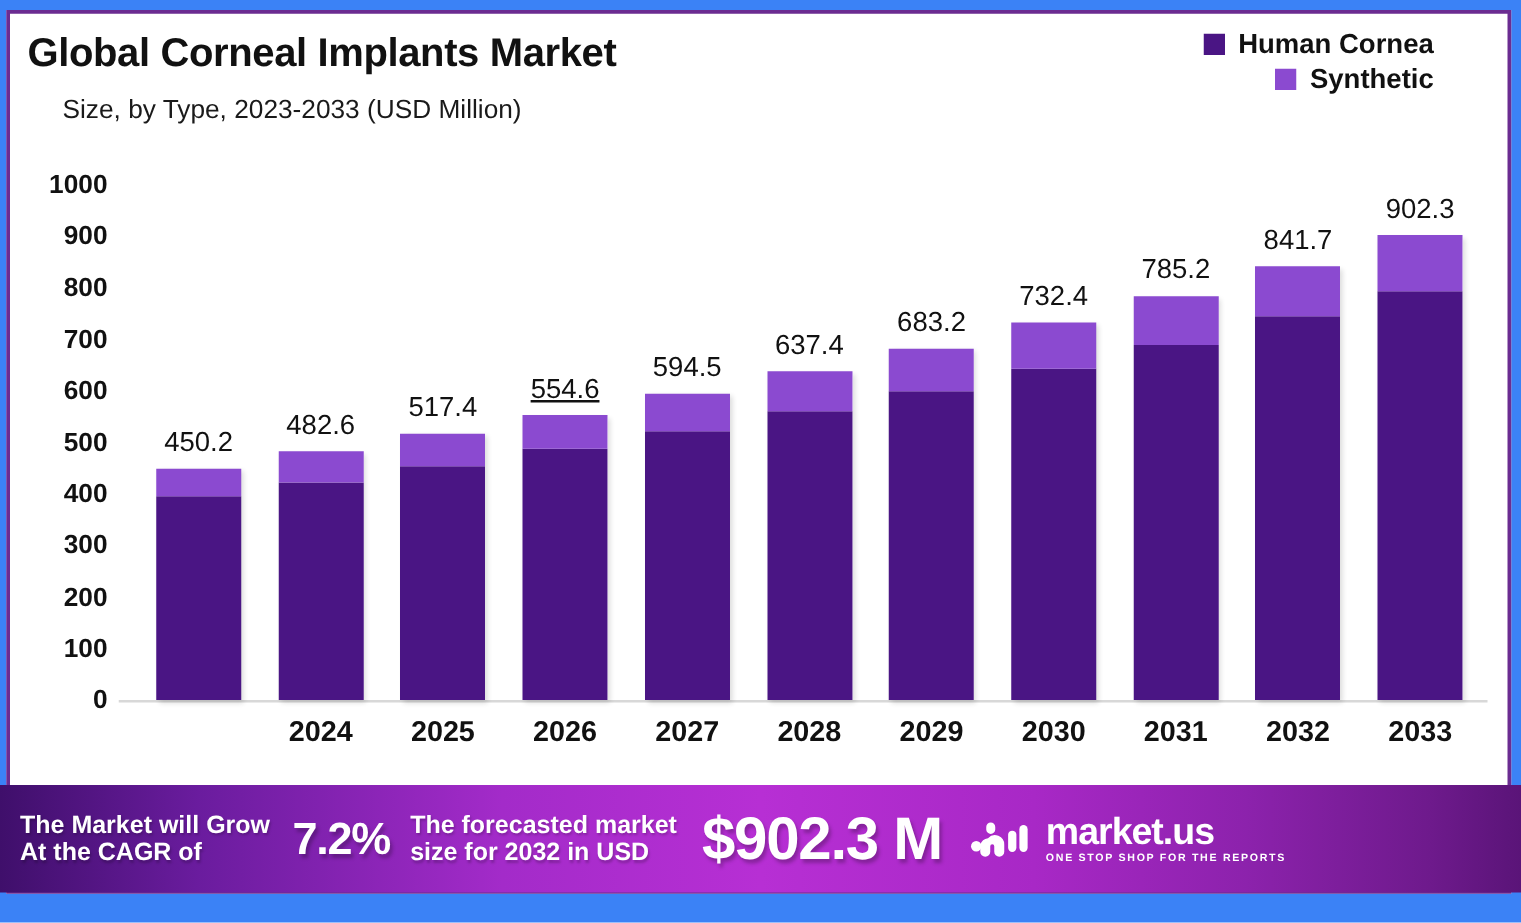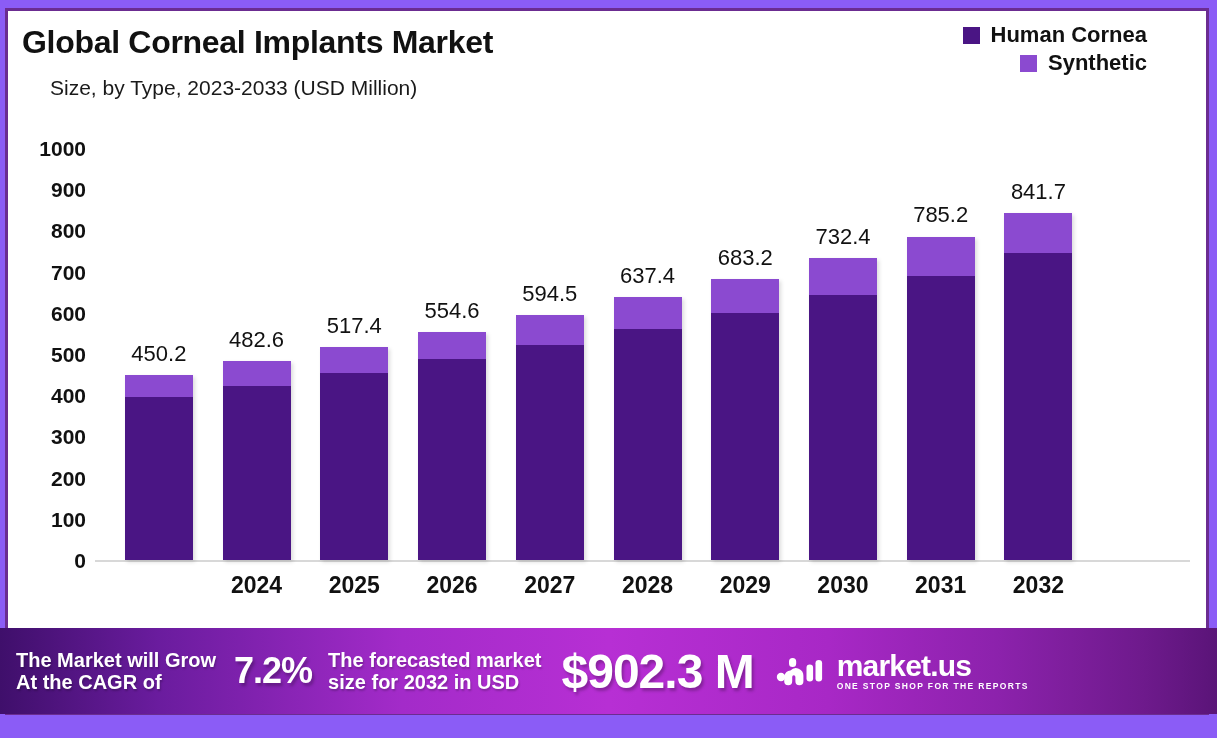--- a/index.html
+++ b/index.html
@@ -13,21 +13,21 @@
     font-family: "Liberation Sans", sans-serif;
     overflow: hidden;
     position: relative;
   }
 
   #infographic {
     position: absolute;
     left: 0; top: 0;
     width: 1217px;
     height: 738px;
-    background: #8b5cf6;
+    background: #3b82f6;
   }
 
   
   .frame {
     position: absolute;
     left: 5px;
     top: 8px;
     width: 1204px;
     height: 707px;
     border: 3px solid #6B2C91;
@@ -319,21 +319,21 @@
             <div class="seg-top" style="height: 25.7088px; bottom: 187.46px; background: rgb(139, 74, 208);"></div>
           </div>
           <div class="bar-total-label" style="top: 314.831px;">517.4</div>
           <div class="x-tick">2025</div>
         </div>
         <div class="bar-group" style="left: 418.045px; width: 68px; height: 620px;">
           <div class="bar" style="height: 228.495px; bottom: 60px;">
             <div class="seg-bottom" style="height: 200.85px; background: rgb(74, 21, 132);"></div>
             <div class="seg-top" style="height: 27.6452px; bottom: 200.85px; background: rgb(139, 74, 208);"></div>
           </div>
-          <div class="bar-total-label" style="top: 299.505px;">554.6</div>
+          <div class="bar-total-label" style="top: 299.505px; text-decoration: underline;">554.6</div>
           <div class="x-tick">2026</div>
         </div>
         <div class="bar-group" style="left: 515.773px; width: 68px; height: 620px;">
           <div class="bar" style="height: 244.934px; bottom: 60px;">
             <div class="seg-bottom" style="height: 215.064px; background: rgb(74, 21, 132);"></div>
             <div class="seg-top" style="height: 29.87px; bottom: 215.064px; background: rgb(139, 74, 208);"></div>
           </div>
           <div class="bar-total-label" style="top: 283.066px;">594.5</div>
           <div class="x-tick">2027</div>
         </div>
@@ -369,20 +369,28 @@
           <div class="bar-total-label" style="top: 204.498px;">785.2</div>
           <div class="x-tick">2031</div>
         </div>
         <div class="bar-group" style="left: 1004.41px; width: 68px; height: 620px;">
           <div class="bar" style="height: 346.78px; bottom: 60px;">
             <div class="seg-bottom" style="height: 306.528px; background: rgb(74, 21, 132);"></div>
             <div class="seg-top" style="height: 40.2524px; bottom: 306.528px; background: rgb(139, 74, 208);"></div>
           </div>
           <div class="bar-total-label" style="top: 181.22px;">841.7</div>
           <div class="x-tick">2032</div>
+        </div>
+        <div class="bar-group" style="left: 1102.14px; width: 68px; height: 620px;">
+          <div class="bar" style="height: 371.748px; bottom: 60px;">
+            <div class="seg-bottom" style="height: 327.128px; background: rgb(74, 21, 132);"></div>
+            <div class="seg-top" style="height: 44.6196px; bottom: 327.128px; background: rgb(139, 74, 208);"></div>
+          </div>
+          <div class="bar-total-label" style="top: 156.252px;">902.3</div>
+          <div class="x-tick">2033</div>
         </div>
       </div>
   </div>
 
   <div class="banner">
     <div class="cagr-text">
       <div>The Market will Grow</div>
       <div>At the CAGR of</div>
     </div>
     <div class="cagr-value">7.2%</div>

